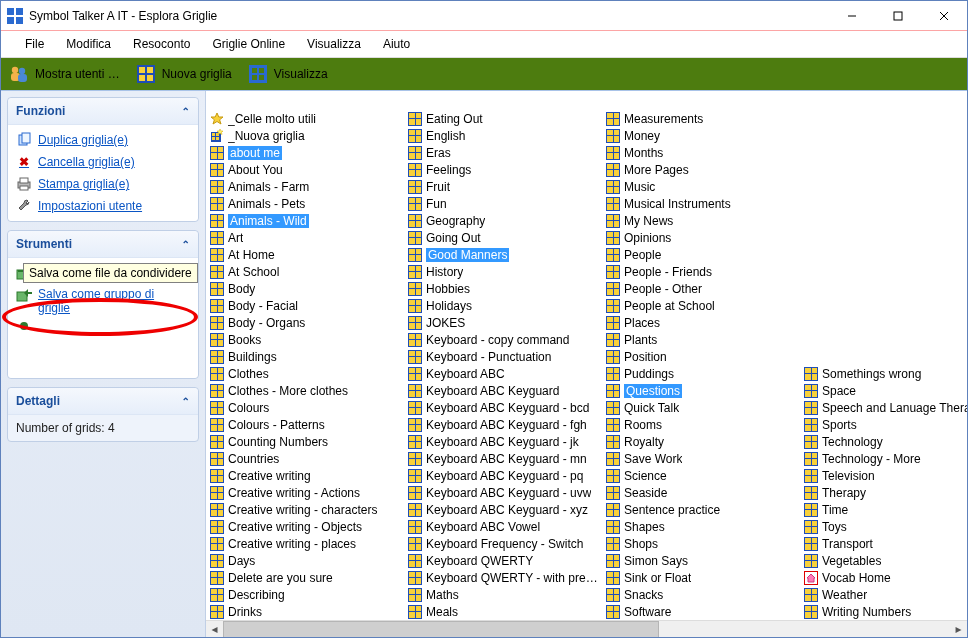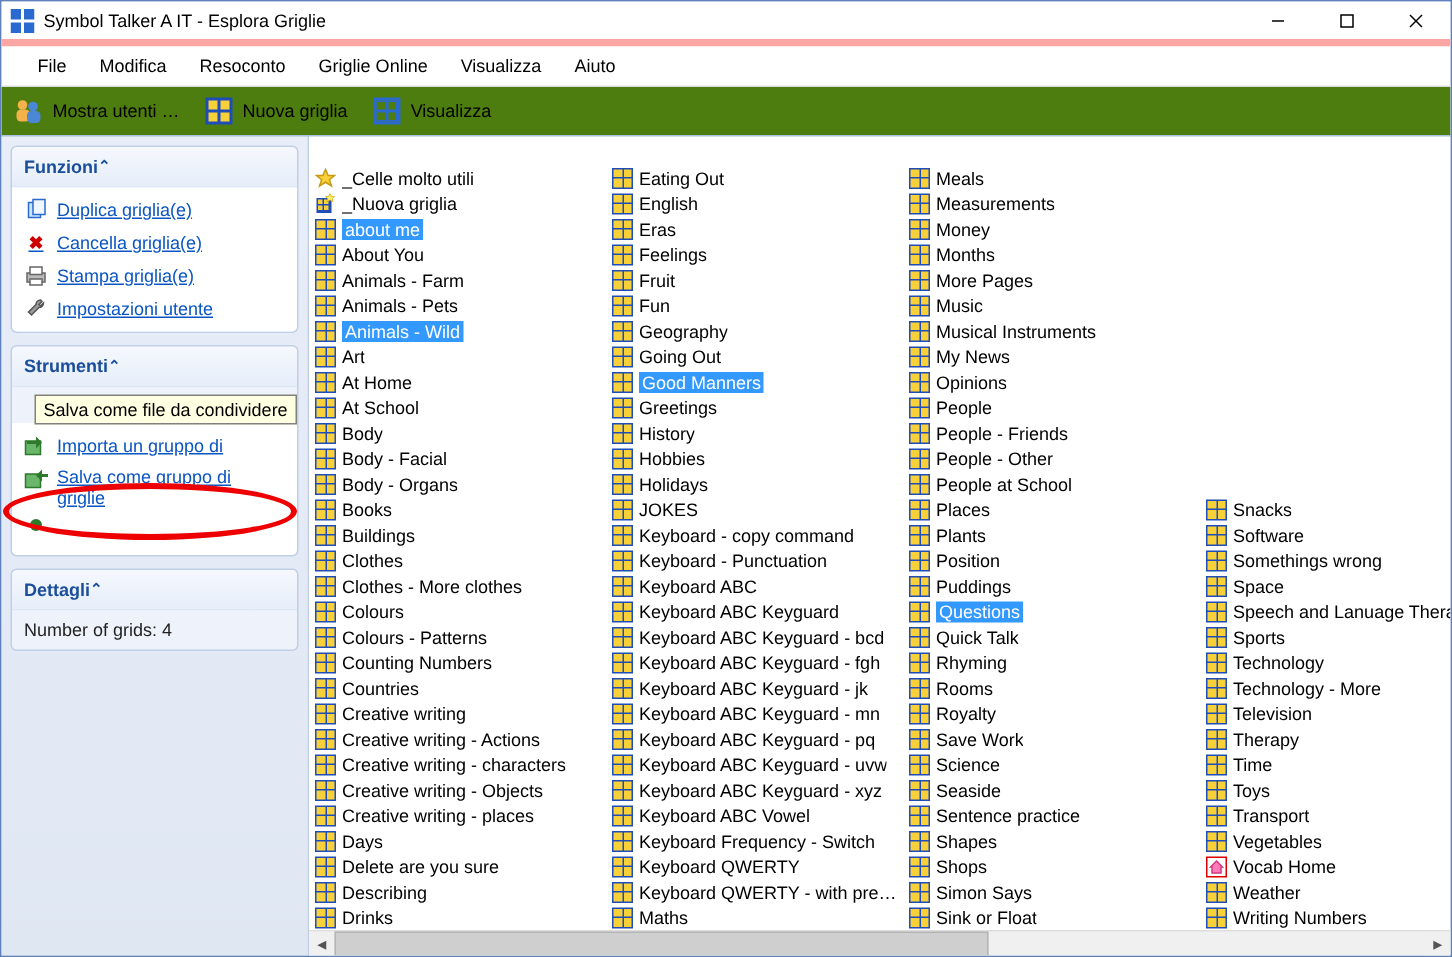--- a/index.html
+++ b/index.html
@@ -11,21 +11,21 @@
     height: 638px;
     overflow: hidden;
     border:1px solid #5e81bc;
     position:relative;
   }
   .titlebar {
     height: 30px;
     background:#fff;
     display:flex;
     align-items:center;
-    border-bottom:5px solid #fca5a5;
+    border-bottom:1px solid #fca5a5;
     padding-left:6px;
   }
   .titlebar .app-icon { width:16px; height:16px; margin-right:6px; }
   .titlebar .title { flex:1; font-size:12px; color:#000; }
   .titlebar .win-btn { width:46px; height:30px; display:flex; align-items:center; justify-content:center; color:#000; font-size:12px;}
   .menubar {
     display:flex; gap:14px; padding:4px 20px; font-size:12px; color:#000;
     border-bottom:1px solid #ddd;
     background:#fff;
   }
@@ -48,21 +48,21 @@
     padding:6px;
     overflow:hidden;
   }
   .panel {
     border:1px solid #c0cfe6;
     border-radius:4px;
     background:#eef3fb;
     margin-bottom:8px;
   }
   .panel-header{
-    display:flex; align-items:center;
+    display:flex; justify-content:space-between; align-items:center;
     padding:6px 8px;
     color:#1a4e9b;
     font-weight:bold;
     border-bottom:1px solid #dce6f5;
     background:linear-gradient(#f5f8fd,#e6eefa);
     border-radius:4px 4px 0 0;
     cursor:pointer;
   }
   .panel-body { padding:4px 6px; background:#fff; border-radius:0 0 4px 4px;}
   .side-link{
@@ -267,21 +267,21 @@
           <span>Impostazioni utente</span>
         </div>
       </div>
     </div>
 
     <div class="panel" style="position:relative;">
       <div class="panel-header">
         <span>Strumenti</span>
         <span class="chevron">⌃</span>
       </div>
-      <div class="panel-body" style="position:relative; height:88px;margin-top:24px;">
+      <div class="panel-body" style="position:relative; height:120px;">
         <div class="side-link">
           <span class="sicon">
             <svg class="icon-svg" viewBox="0 0 16 16">
                 <rect x="1" y="5" width="10" height="9" fill="#6ab66a" stroke="#2d7a2d"></rect>
                 <path d="M8 2l4 4-4 4V7H2V5h6z" fill="#2d7a2d"></path>
               </svg>
           </span>
           <span>Importa un gruppo di</span>
         </div>
         <div class="side-link underline" style="align-items:flex-start;">
@@ -672,29 +672,20 @@
           </span>
           <span class="itxt">Good Manners</span>
         </div>
         <div class="item">
           <span class="grid-icon">
             <span></span>
             <span></span>
             <span></span>
             <span></span>
           </span>
-          <span class="itxt">Greetings</span>
-        </div>
-        <div class="item">
-          <span class="grid-icon">
-            <span></span>
-            <span></span>
-            <span></span>
-            <span></span>
-          </span>
           <span class="itxt">History</span>
         </div>
         <div class="item">
           <span class="grid-icon">
             <span></span>
             <span></span>
             <span></span>
             <span></span>
           </span>
           <span class="itxt">Hobbies</span>
@@ -1024,29 +1015,20 @@
           <span class="itxt">Questions</span>
         </div>
         <div class="item">
           <span class="grid-icon">
             <span></span>
             <span></span>
             <span></span>
             <span></span>
           </span>
           <span class="itxt">Quick Talk</span>
-        </div>
-        <div class="item">
-          <span class="grid-icon">
-            <span></span>
-            <span></span>
-            <span></span>
-            <span></span>
-          </span>
-          <span class="itxt">Rhyming</span>
         </div>
         <div class="item">
           <span class="grid-icon">
             <span></span>
             <span></span>
             <span></span>
             <span></span>
           </span>
           <span class="itxt">Rooms</span>
         </div>

